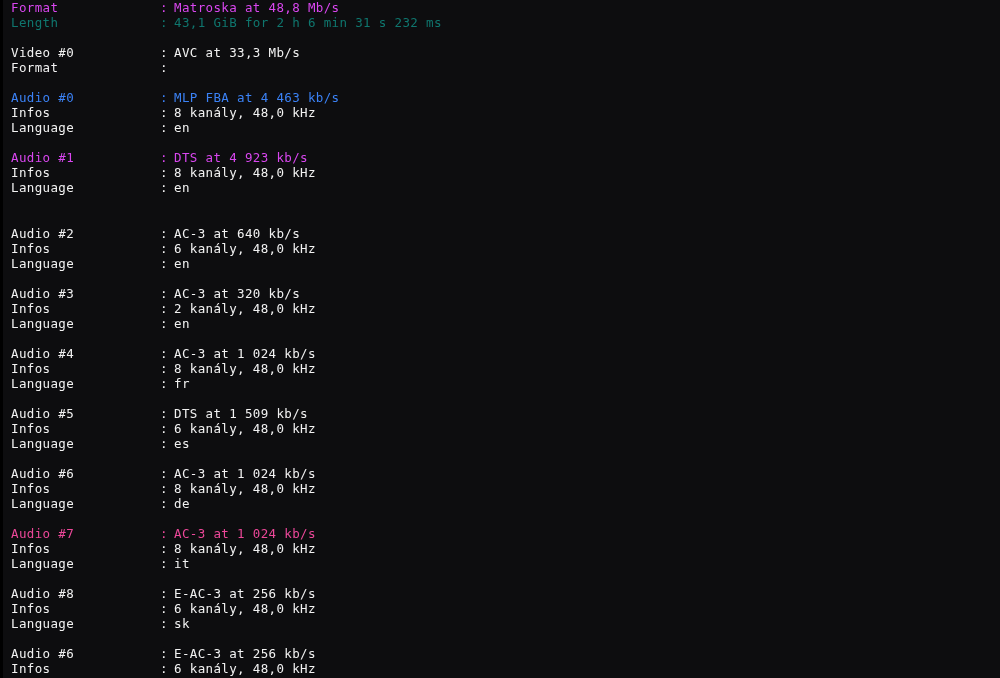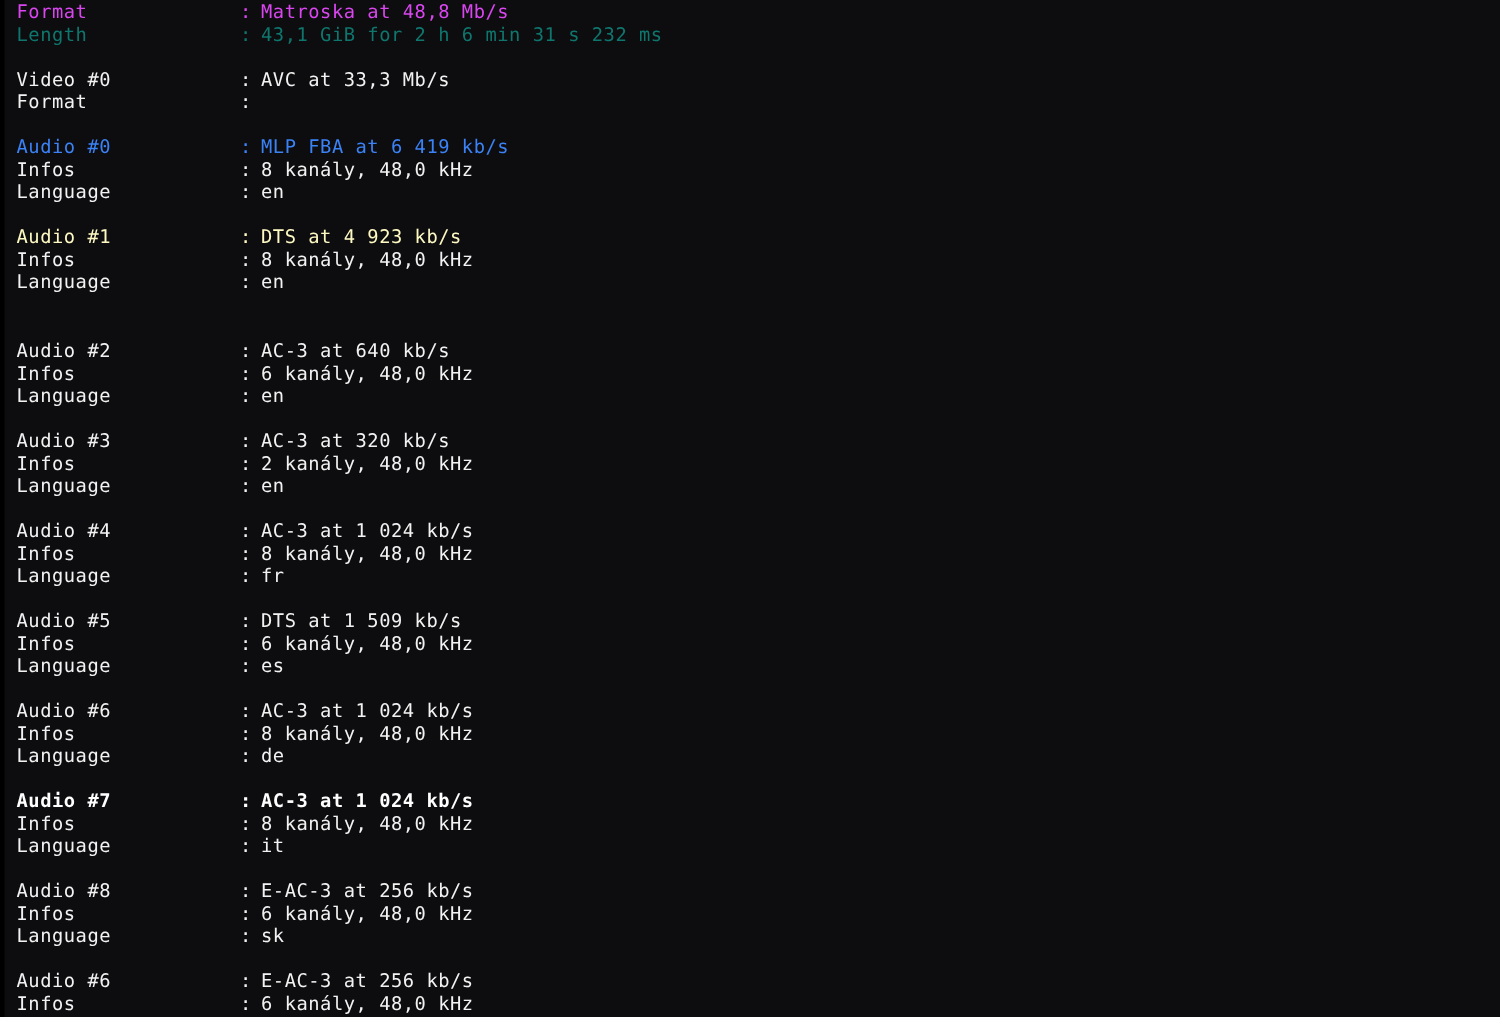--- a/index.html
+++ b/index.html
@@ -79,25 +79,25 @@
 <body>
 
 <div id="mediainfo-panel" style="background: rgb(13, 13, 15); border-left-color: rgb(0, 0, 0);">
   <div id="info-list">
       <div class="info-line" style="color: #d946ef;"><span class="line-inner"><span class="field-label">Format</span><span class="field-sep">:</span><span class="field-value">Matroska at 48,8 Mb/s</span></span></div>
       <div class="info-line" style="color: #0f766e;"><span class="line-inner"><span class="field-label">Length</span><span class="field-sep">:</span><span class="field-value">43,1 GiB for 2 h 6 min 31 s 232 ms</span></span></div>
       <div class="info-line spacer" style="color: rgb(242, 242, 242);"></div>
       <div class="info-line" style="color: rgb(242, 242, 242);"><span class="line-inner"><span class="field-label">Video #0</span><span class="field-sep">:</span><span class="field-value">AVC at 33,3 Mb/s</span></span></div>
       <div class="info-line" style="color: rgb(242, 242, 242);"><span class="line-inner"><span class="field-label">Format</span><span class="field-sep">:</span></span></div>
       <div class="info-line spacer" style="color: rgb(242, 242, 242);"></div>
-      <div class="info-line" style="color: #3b82f6;"><span class="line-inner"><span class="field-label">Audio #0</span><span class="field-sep">:</span><span class="field-value">MLP FBA at 6 419 kb/s</span></span></div>
+      <div class="info-line" style="color: #3b82f6;"><span class="line-inner"><span class="field-label">Audio #0</span><span class="field-sep">:</span><span class="field-value">MLP FBA at 4 463 kb/s</span></span></div>
       <div class="info-line" style="color: rgb(242, 242, 242);"><span class="line-inner"><span class="field-label">Infos</span><span class="field-sep">:</span><span class="field-value">8 kanály, 48,0 kHz</span></span></div>
       <div class="info-line" style="color: rgb(242, 242, 242);"><span class="line-inner"><span class="field-label">Language</span><span class="field-sep">:</span><span class="field-value">en</span></span></div>
       <div class="info-line spacer" style="color: rgb(242, 242, 242);"></div>
-      <div class="info-line" style="color: #fef9c3;"><span class="line-inner"><span class="field-label">Audio #1</span><span class="field-sep">:</span><span class="field-value">DTS at 4 923 kb/s</span></span></div>
+      <div class="info-line" style="color: #d946ef;"><span class="line-inner"><span class="field-label">Audio #1</span><span class="field-sep">:</span><span class="field-value">DTS at 4 923 kb/s</span></span></div>
       <div class="info-line" style="color: rgb(242, 242, 242);"><span class="line-inner"><span class="field-label">Infos</span><span class="field-sep">:</span><span class="field-value">8 kanály, 48,0 kHz</span></span></div>
       <div class="info-line" style="color: rgb(242, 242, 242);"><span class="line-inner"><span class="field-label">Language</span><span class="field-sep">:</span><span class="field-value">en</span></span></div>
       <div class="info-line spacer" style="color: rgb(242, 242, 242);"></div>
       <div class="info-line" style="color: rgb(242, 242, 242); margin-top: 16px;"><span class="line-inner"><span class="field-label">Audio #2</span><span class="field-sep">:</span><span class="field-value">AC-3 at 640 kb/s</span></span></div>
       <div class="info-line" style="color: rgb(242, 242, 242);"><span class="line-inner"><span class="field-label">Infos</span><span class="field-sep">:</span><span class="field-value">6 kanály, 48,0 kHz</span></span></div>
       <div class="info-line" style="color: rgb(242, 242, 242);"><span class="line-inner"><span class="field-label">Language</span><span class="field-sep">:</span><span class="field-value">en</span></span></div>
       <div class="info-line spacer" style="color: rgb(242, 242, 242);"></div>
       <div class="info-line" style="color: rgb(242, 242, 242);"><span class="line-inner"><span class="field-label">Audio #3</span><span class="field-sep">:</span><span class="field-value">AC-3 at 320 kb/s</span></span></div>
       <div class="info-line" style="color: rgb(242, 242, 242);"><span class="line-inner"><span class="field-label">Infos</span><span class="field-sep">:</span><span class="field-value">2 kanály, 48,0 kHz</span></span></div>
       <div class="info-line" style="color: rgb(242, 242, 242);"><span class="line-inner"><span class="field-label">Language</span><span class="field-sep">:</span><span class="field-value">en</span></span></div>
@@ -107,21 +107,21 @@
       <div class="info-line" style="color: rgb(242, 242, 242);"><span class="line-inner"><span class="field-label">Language</span><span class="field-sep">:</span><span class="field-value">fr</span></span></div>
       <div class="info-line spacer" style="color: rgb(242, 242, 242);"></div>
       <div class="info-line" style="color: rgb(242, 242, 242);"><span class="line-inner"><span class="field-label">Audio #5</span><span class="field-sep">:</span><span class="field-value">DTS at 1 509 kb/s</span></span></div>
       <div class="info-line" style="color: rgb(242, 242, 242);"><span class="line-inner"><span class="field-label">Infos</span><span class="field-sep">:</span><span class="field-value">6 kanály, 48,0 kHz</span></span></div>
       <div class="info-line" style="color: rgb(242, 242, 242);"><span class="line-inner"><span class="field-label">Language</span><span class="field-sep">:</span><span class="field-value">es</span></span></div>
       <div class="info-line spacer" style="color: rgb(242, 242, 242);"></div>
       <div class="info-line" style="color: rgb(242, 242, 242);"><span class="line-inner"><span class="field-label">Audio #6</span><span class="field-sep">:</span><span class="field-value">AC-3 at 1 024 kb/s</span></span></div>
       <div class="info-line" style="color: rgb(242, 242, 242);"><span class="line-inner"><span class="field-label">Infos</span><span class="field-sep">:</span><span class="field-value">8 kanály, 48,0 kHz</span></span></div>
       <div class="info-line" style="color: rgb(242, 242, 242);"><span class="line-inner"><span class="field-label">Language</span><span class="field-sep">:</span><span class="field-value">de</span></span></div>
       <div class="info-line spacer" style="color: rgb(242, 242, 242);"></div>
-      <div class="info-line" style="color: #ffffff; font-weight: bold;"><span class="line-inner"><span class="field-label">Audio #7</span><span class="field-sep">:</span><span class="field-value">AC-3 at 1 024 kb/s</span></span></div>
+      <div class="info-line" style="color: #ec4899;"><span class="line-inner"><span class="field-label">Audio #7</span><span class="field-sep">:</span><span class="field-value">AC-3 at 1 024 kb/s</span></span></div>
       <div class="info-line" style="color: rgb(242, 242, 242);"><span class="line-inner"><span class="field-label">Infos</span><span class="field-sep">:</span><span class="field-value">8 kanály, 48,0 kHz</span></span></div>
       <div class="info-line" style="color: rgb(242, 242, 242);"><span class="line-inner"><span class="field-label">Language</span><span class="field-sep">:</span><span class="field-value">it</span></span></div>
       <div class="info-line spacer" style="color: rgb(242, 242, 242);"></div>
       <div class="info-line" style="color: rgb(242, 242, 242);"><span class="line-inner"><span class="field-label">Audio #8</span><span class="field-sep">:</span><span class="field-value">E-AC-3 at 256 kb/s</span></span></div>
       <div class="info-line" style="color: rgb(242, 242, 242);"><span class="line-inner"><span class="field-label">Infos</span><span class="field-sep">:</span><span class="field-value">6 kanály, 48,0 kHz</span></span></div>
       <div class="info-line" style="color: rgb(242, 242, 242);"><span class="line-inner"><span class="field-label">Language</span><span class="field-sep">:</span><span class="field-value">sk</span></span></div>
       <div class="info-line spacer" style="color: rgb(242, 242, 242);"></div>
       <div class="info-line" style="color: rgb(242, 242, 242);"><span class="line-inner"><span class="field-label">Audio #6</span><span class="field-sep">:</span><span class="field-value">E-AC-3 at 256 kb/s</span></span></div>
       <div class="info-line" style="color: rgb(242, 242, 242);"><span class="line-inner"><span class="field-label">Infos</span><span class="field-sep">:</span><span class="field-value">6 kanály, 48,0 kHz</span></span></div>
       <div class="info-line" style="color: rgb(242, 242, 242);"><span class="line-inner"><span class="field-label">Language</span><span class="field-sep">:</span><span class="field-value">cs</span></span></div>

